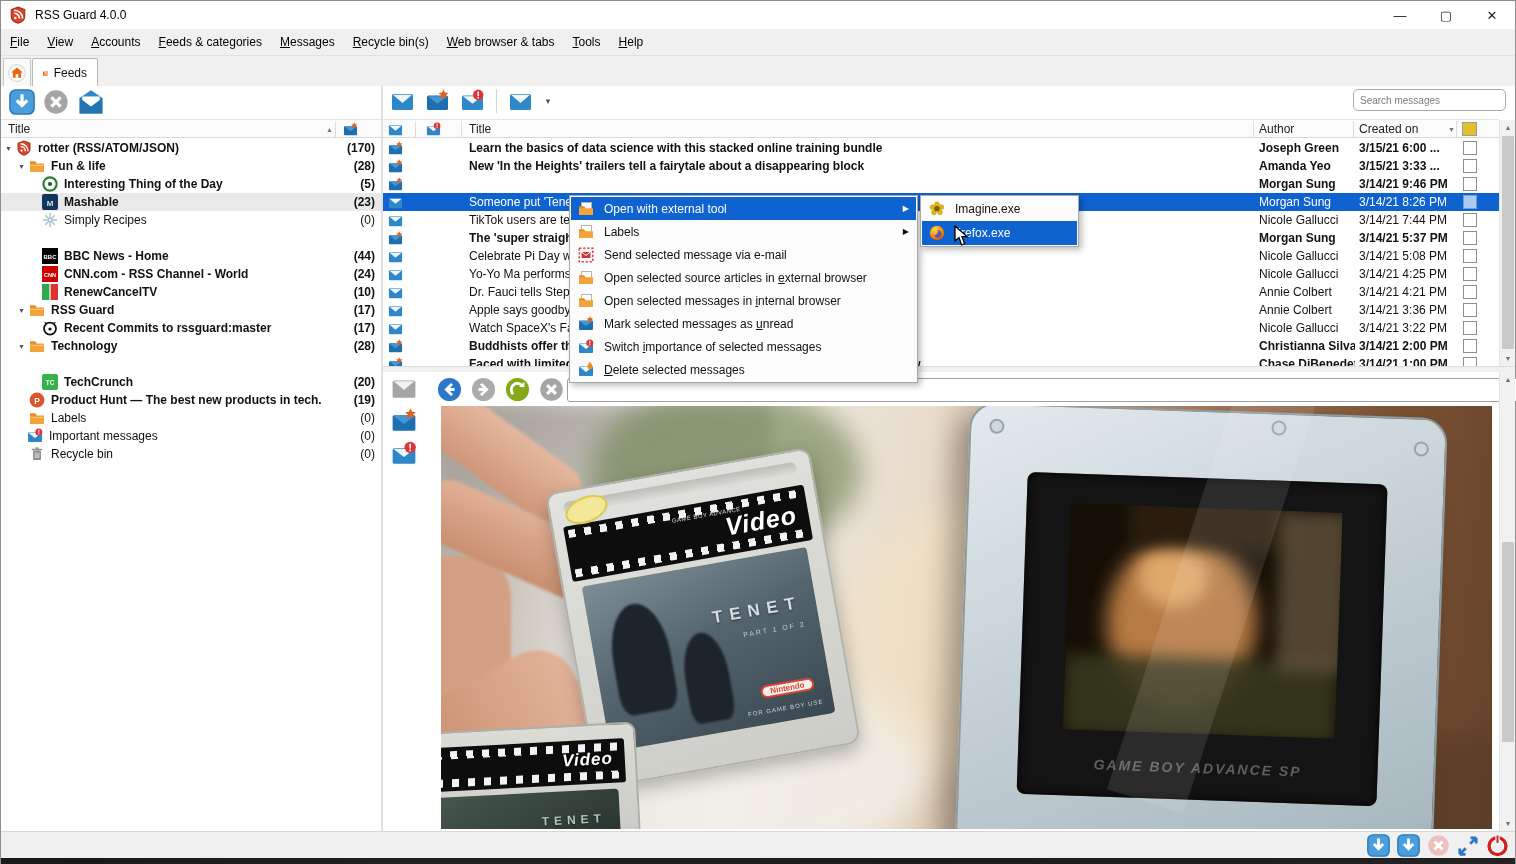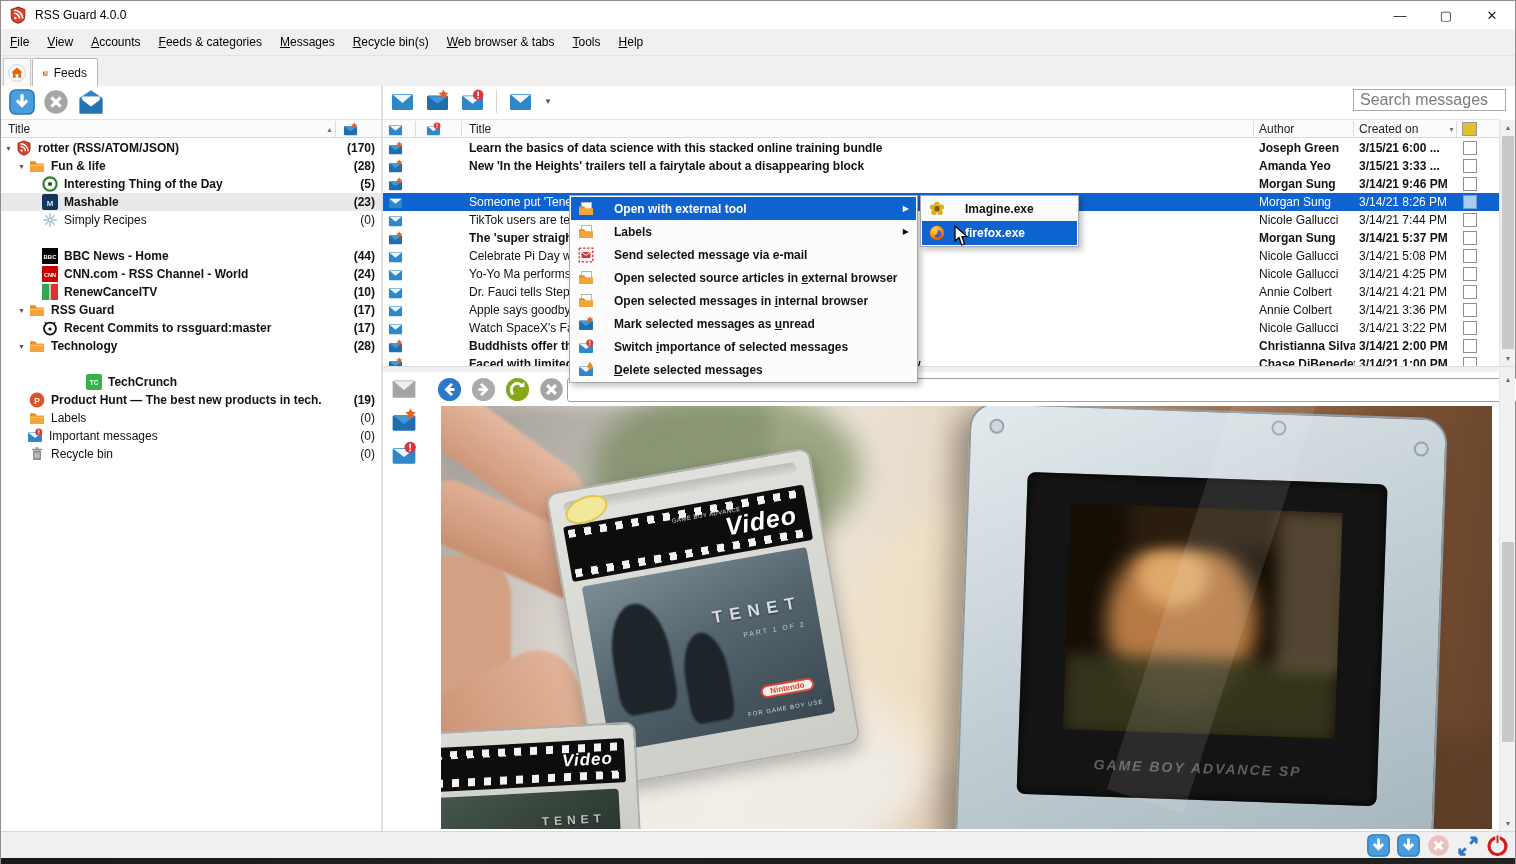--- a/index.html
+++ b/index.html
@@ -28,21 +28,21 @@
   #left-pane { position:absolute; left:0; top:85px; width:380px; height:745px; background:#fff; }
   #v-splitter { position:absolute; left:380px; top:85px; width:2px; height:745px; background:#e0e0e0; }
   #right-pane { position:absolute; left:382px; top:85px; width:1132px; height:745px; background:#fff; }
 
   .icon-toolbar { position:absolute; display:flex; align-items:center; gap:8px; }
   #feeds-toolbar { left:8px; top:88px; }
   #msgs-toolbar { left:388px; top:88px; }
   .tb-sep { width:1px; height:24px; background:#d6d6d6; margin:0 2px; }
   .dd-arrow { font-size:8px; color:#555; margin-left:2px; }
 
-  #search-box { position:absolute; left:1352px; top:88px; width:153px; height:22px; border:1px solid #a9a9a9; border-radius:0; background:#fff; font-family:"Liberation Sans",sans-serif; font-size:16px; padding:0 6px; color:#333; }
+  #search-box { position:absolute; left:1352px; top:88px; width:153px; height:22px; border:1px solid #a9a9a9; border-radius:5px; background:#fff; font-family:"Liberation Sans",sans-serif; font-size:10px; padding:0 6px; color:#333; }
   #search-box::placeholder { color:#7c7c7c; }
 
   
   .list-header { position:absolute; height:19px; background:#fbfbfb; border-top:1px solid #e4e4e4; border-bottom:1px solid #d9d9d9; font-size:12px; color:#222; }
   #feeds-header { left:0; top:118px; width:380px; }
   #msgs-header { left:382px; top:118px; width:1116px; }
   .hcell { position:absolute; top:0; height:18px; display:flex; align-items:center; }
   .hsep { position:absolute; top:1px; width:1px; height:16px; background:#dcdcdc; }
   .sort-glyph { font-size:7px; color:#777; margin-left:5px; }
 
@@ -121,21 +121,21 @@
   #bezel { position:absolute; left:58px; top:66px; width:360px; height:322px; background:#141414; border-radius:8px; box-shadow:inset 0 0 10px #000; }
   #screen { position:absolute; left:44px; top:30px; width:272px; height:226px; background:#160f06; overflow:hidden; }
   #device-label { position:absolute; left:0; right:0; bottom:24px; text-align:center; color:#5f5f5f; font-size:14px; font-weight:bold; letter-spacing:2px; font-style:italic; }
   #glare { position:absolute; left:210px; top:-60px; width:80px; height:460px; background:#fff; opacity:.10; transform:rotate(16deg); }
 
   
   #context-menu { position:absolute; left:568px; top:194px; width:349px; background:#fcfcfc; border:1px solid #a7a7a7; box-shadow:3px 3px 6px rgba(0,0,0,.25); padding:1px; z-index:40; }
   .cm-item { position:relative; height:23px; display:flex; align-items:center; padding-left:7px; color:#111; }
   .cm-item u { text-decoration:underline; }
   .cm-item.sel { background:#0f63d0; color:#fff; }
-  .cm-label { margin-left:20px;font-weight:bold; }
+  .cm-label { margin-left:10px; }
   .cm-sub { position:absolute; right:7px; font-size:8px; }
   #sub-menu { position:absolute; left:919px; top:194px; width:159px; background:#fcfcfc; border:1px solid #a7a7a7; box-shadow:3px 3px 6px rgba(0,0,0,.25); padding:1px; z-index:41; }
   #sub-menu .cm-item { height:24px; }
 
   
   #statusbar { position:absolute; left:0; top:830px; width:100%; height:27px; background:#f0f0f0; border-top:1px solid #d7d7d7; }
   #status-buttons { position:absolute; right:6px; top:2px; display:flex; align-items:center; gap:7px; }
   #taskbar-sliver { position:absolute; left:0; top:857px; width:100%; height:7px; background:linear-gradient(90deg,#191919,#23211f 30%,#1b1b1b 60%,#242220); }
 
   .ic { display:inline-flex; align-items:center; justify-content:center; }
@@ -430,21 +430,21 @@
         <span class="ic" style="width:16px;height:16px">
           <svg viewBox="0 0 16 16">
             <path d="M1 3.5h5.2l1.6 2H15V14H1z" fill="#f2a33a"></path>
             <path d="M1 3.5h5.2l1.6 2H1z" fill="#e08c1d"></path>
             <path d="M1 7h14v1H1z" fill="#fff" opacity=".35"></path>
           </svg>
         </span>
         <span class="tlabel">Technology</span>
         <span class="tcount">(28)</span>
       </div>
-      <div class="trow b" style="top: 234px; padding-left: 30px; margin-left: 44px;">
+      <div class="trow b" style="top: 234px; padding-left: 30px;">
         <span class="chev"></span>
         <span class="ic" style="width:16px;height:16px">
           <svg viewBox="0 0 16 16">
             <rect width="16" height="16" rx="2" fill="#35b24a"></rect>
             <text x="8" y="11.4" font-size="6.4" fill="#fff" text-anchor="middle" font-weight="bold" font-family="sans-serif">TC</text>
           </svg>
         </span>
         <span class="tlabel">TechCrunch</span>
         <span class="tcount">(20)</span>
       </div>

